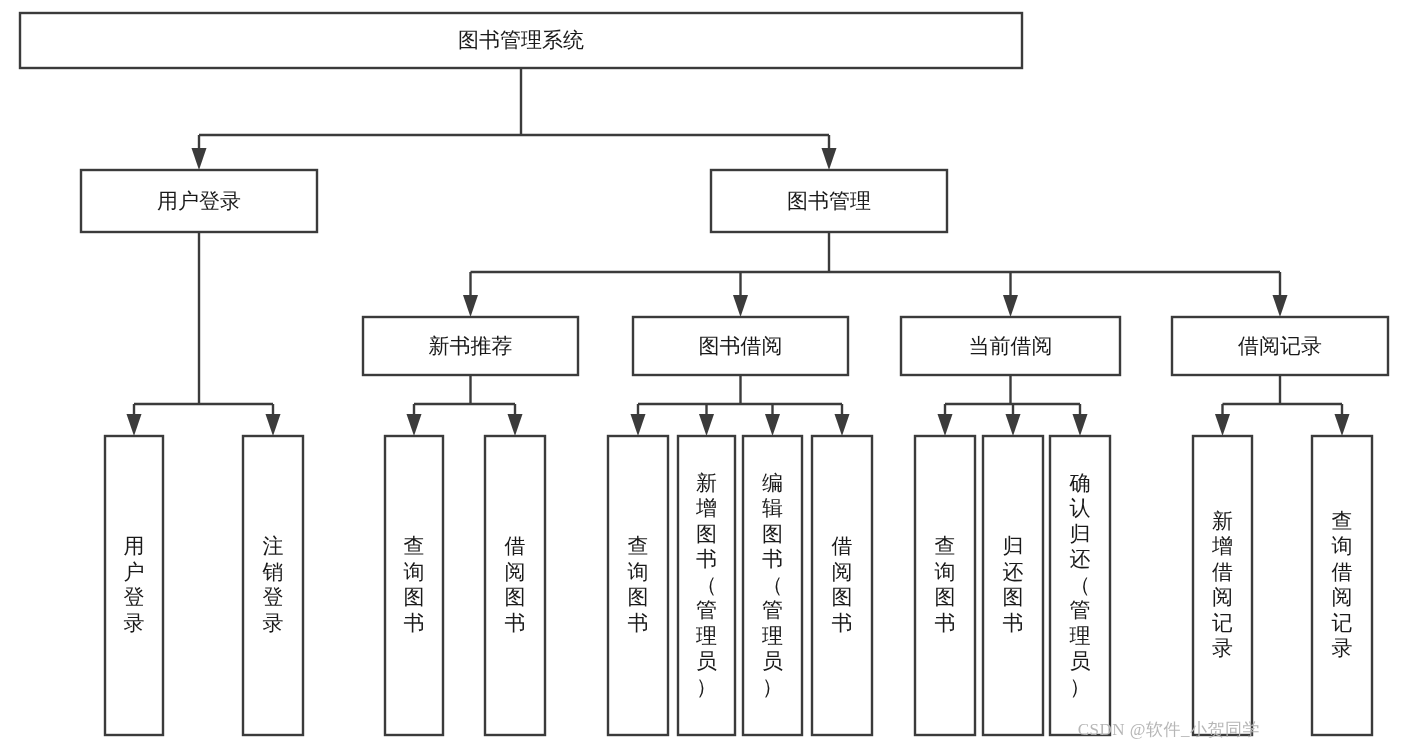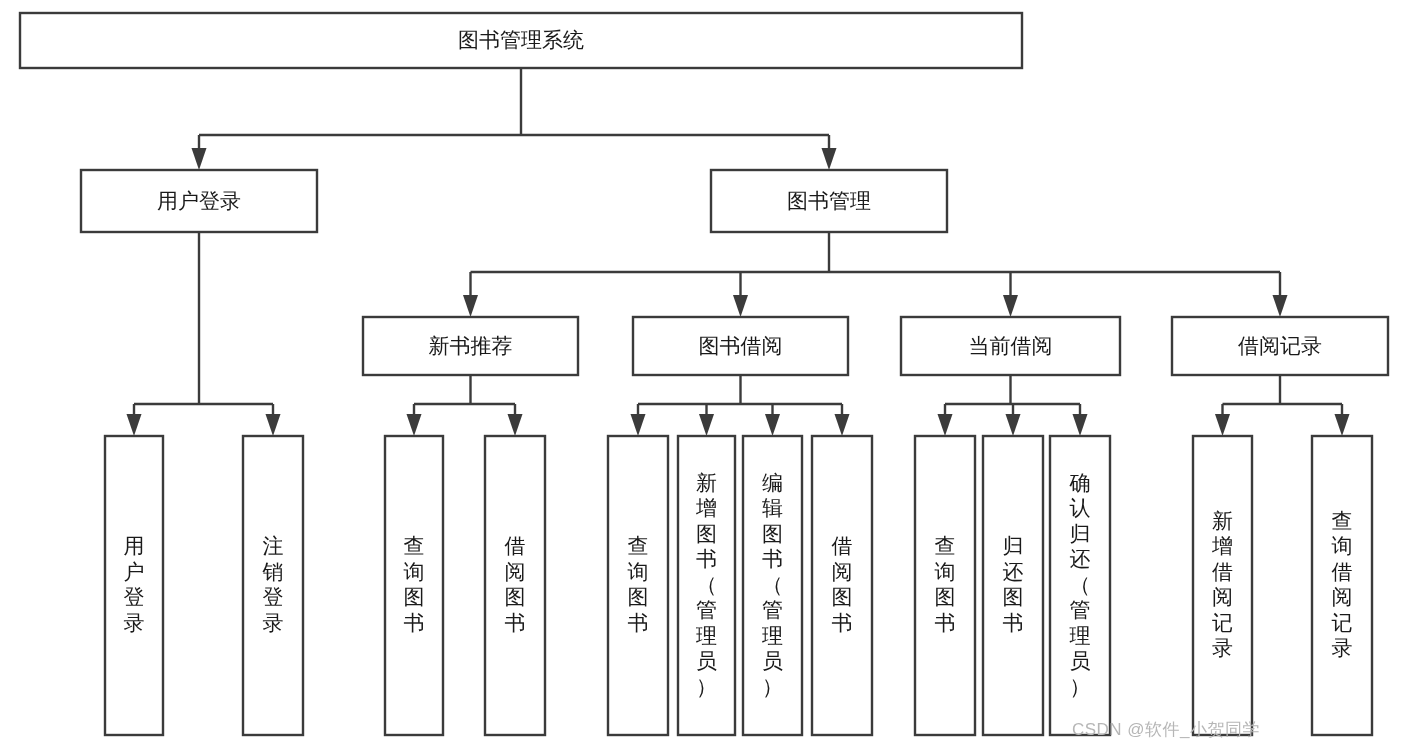--- a/index.html
+++ b/index.html
@@ -54,21 +54,21 @@
     font-family: "Liberation Sans", "DejaVu Sans", sans-serif;
     font-size: 21px;
     fill: #1a1a1a;
     text-anchor: middle;
     dominant-baseline: middle;
   }
   .watermark-text {
     position: absolute;
     right: 8px;
     bottom: 6px;
-    font-family: Liberation Sans, sans-serif;
+    font-family: Liberation Serif, serif;
     font-size: 17px;
     color: #b6b6b6;
     letter-spacing: 0.5px;
     white-space: nowrap;
     pointer-events: none;
   }
 </style>
 </head>
 <body>
 

